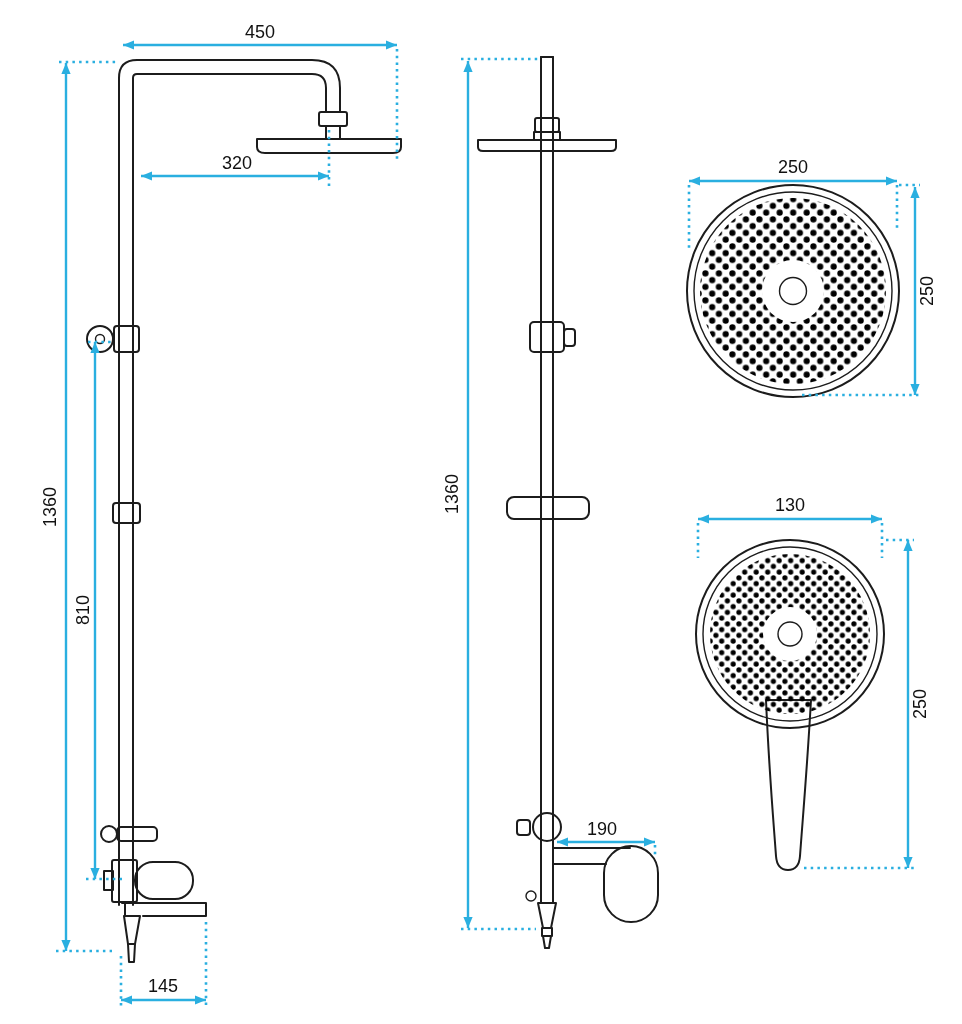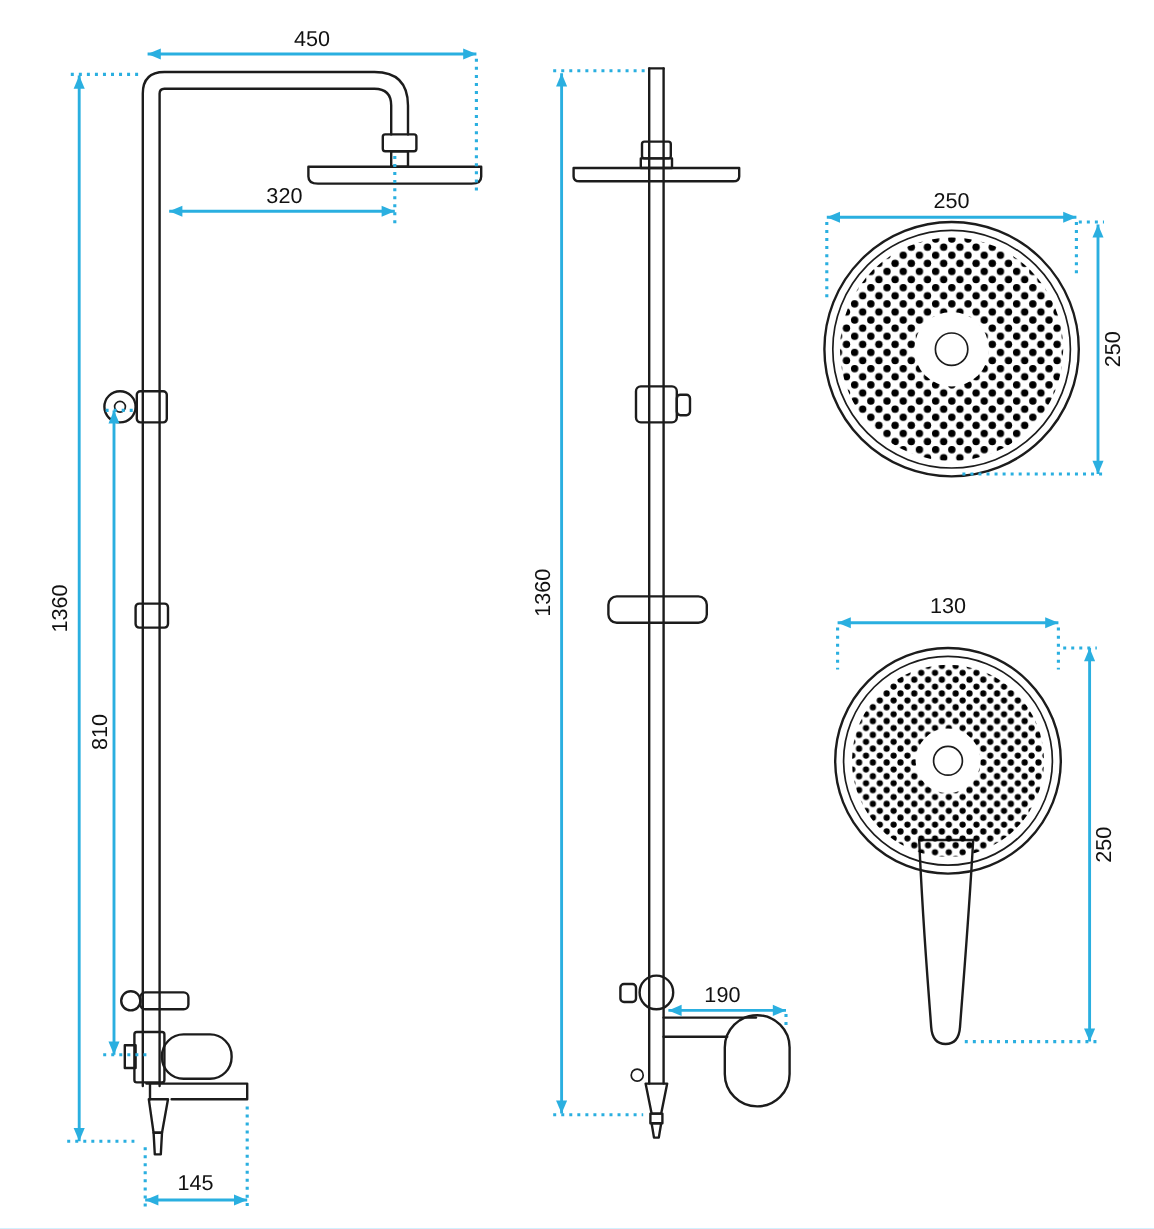--- a/index.html
+++ b/index.html
@@ -1,16 +1,16 @@
 <!DOCTYPE html>
 <html style="--dim: #2aafe0;"><head>
 <meta charset="utf-8">
 <style>
   html,body{margin:0;padding:0;background:#ffffff}
-  .stage{width:962px;height:1024px;position:relative;background:#7dd3fc}
+  .stage{width:962px;height:1024px;position:relative;background:#1d4ed8}
   svg{display:block}
   .outline{fill:none;stroke:#1c1c1c;stroke-width:2;stroke-linejoin:round;stroke-linecap:round}
   .outline-thin{fill:none;stroke:#1c1c1c;stroke-width:1.4}
   .dim-line{fill:none;stroke:var(--dim,#2aafe0);stroke-width:2.4}
   .dim-dotted{fill:none;stroke:var(--dim,#2aafe0);stroke-width:2.6;stroke-dasharray:2.5 4.2;stroke-linecap:butt}
   .dim-label{font:18px "Liberation Sans", sans-serif;fill:#111}
 </style>
 </head>
 <body>
 

